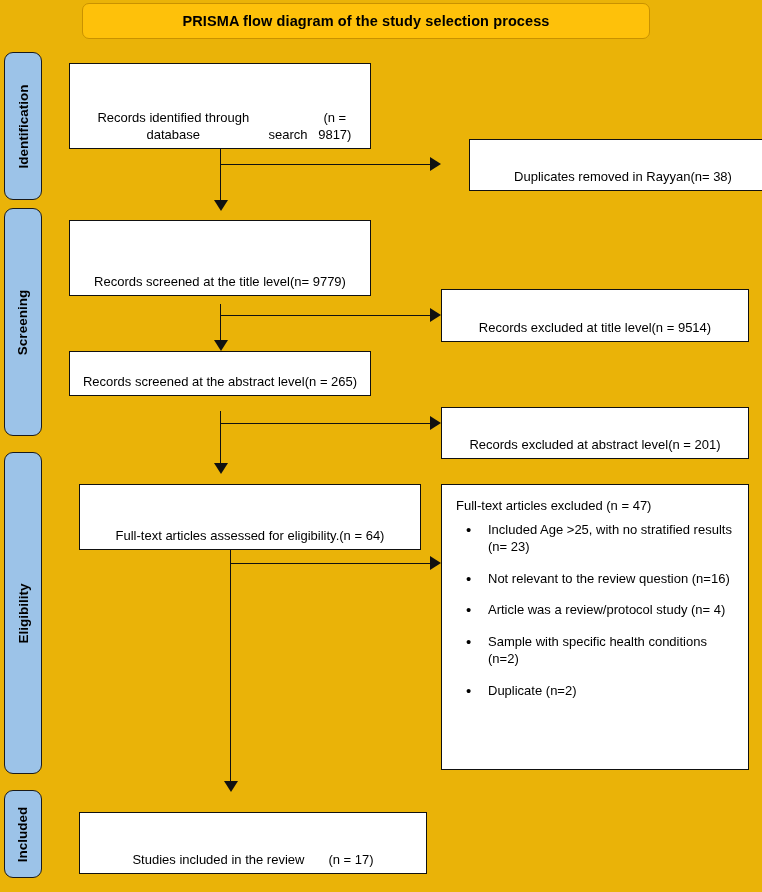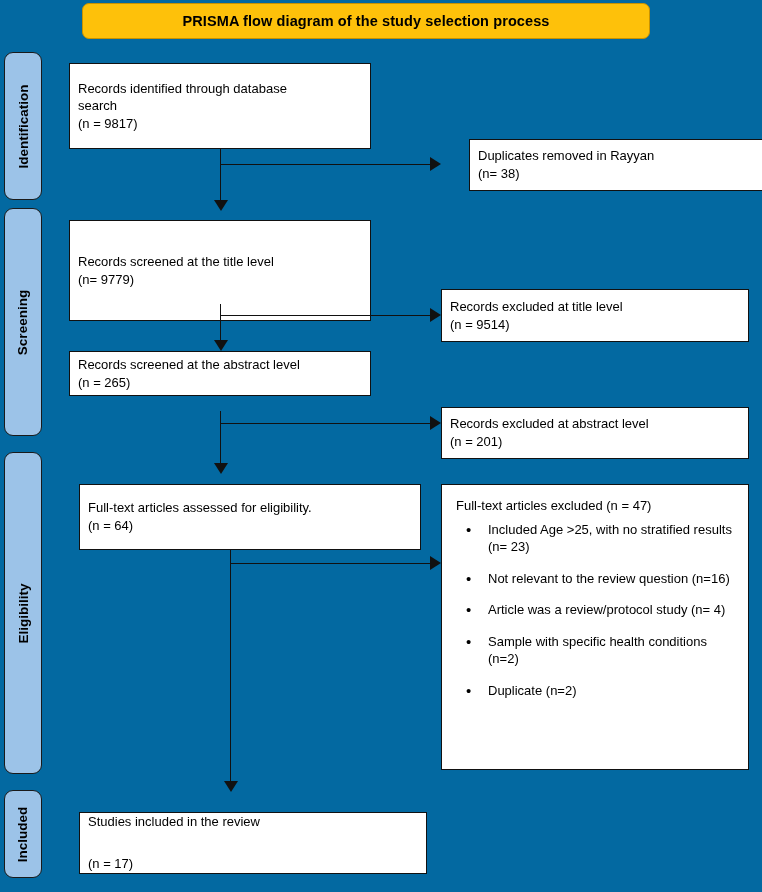--- a/index.html
+++ b/index.html
@@ -9,21 +9,21 @@
     background: #ffffff;
   }
   body {
     font-family: "Liberation Sans", sans-serif;
     color: #000000;
   }
   #canvas {
     position: relative;
     width: 762px;
     height: 892px;
-    background: #0369a1;
+    background: #eab308;
     overflow: hidden;
   }
 
   
   .title-bar {
     position: absolute;
     left: 82px;
     top: 3px;
     width: 568px;
     height: 36px;
@@ -61,22 +61,22 @@
     color: #000;
   }
 
   
   .box {
     position: absolute;
     background: #ffffff;
     border: 1.6px solid #111111;
     box-sizing: border-box;
     display: flex;
-    flex-direction: column;
-    align-items: flex-start;
+    flex-direction: row;
+    align-items: flex-end;
     justify-content: center;
     text-align: center;
     font-size: 13px;
     line-height: 1.35;
     padding: 4px 8px;
     color: #000;
   }
   .box .ln { display: block; }
 
   
@@ -170,21 +170,21 @@
   <div class="box" style="left:441px; top:139px; width:308px; height:52px;margin-left:28px;">
     <span class="ln">Duplicates removed in Rayyan</span>
     <span class="ln">(n= 38)</span>
   </div>
 
   <div class="vline" style="left:220px; top:149px; height:57px;"></div>
   <div class="arrow-down" style="left:213.8px; top:200px;"></div>
   <div class="hline" style="left:220px; top:164px; width:210px;"></div>
   <div class="arrow-right" style="left:430px; top:157px;"></div>
 
-  <div class="box" style="left:69px; top:220px; width:302px; height:101px;">
+  <div class="box" style="left:69px; top:220px; width:302px; height:76px;">
     <span class="ln">Records screened at the title level</span>
     <span class="ln">(n= 9779)</span>
   </div>
 
   <div class="box" style="left:441px; top:289px; width:308px; height:53px;">
     <span class="ln">Records excluded at title level</span>
     <span class="ln">(n = 9514)</span>
   </div>
 
   <div class="vline" style="left:220px; top:304px; height:42px;"></div>

